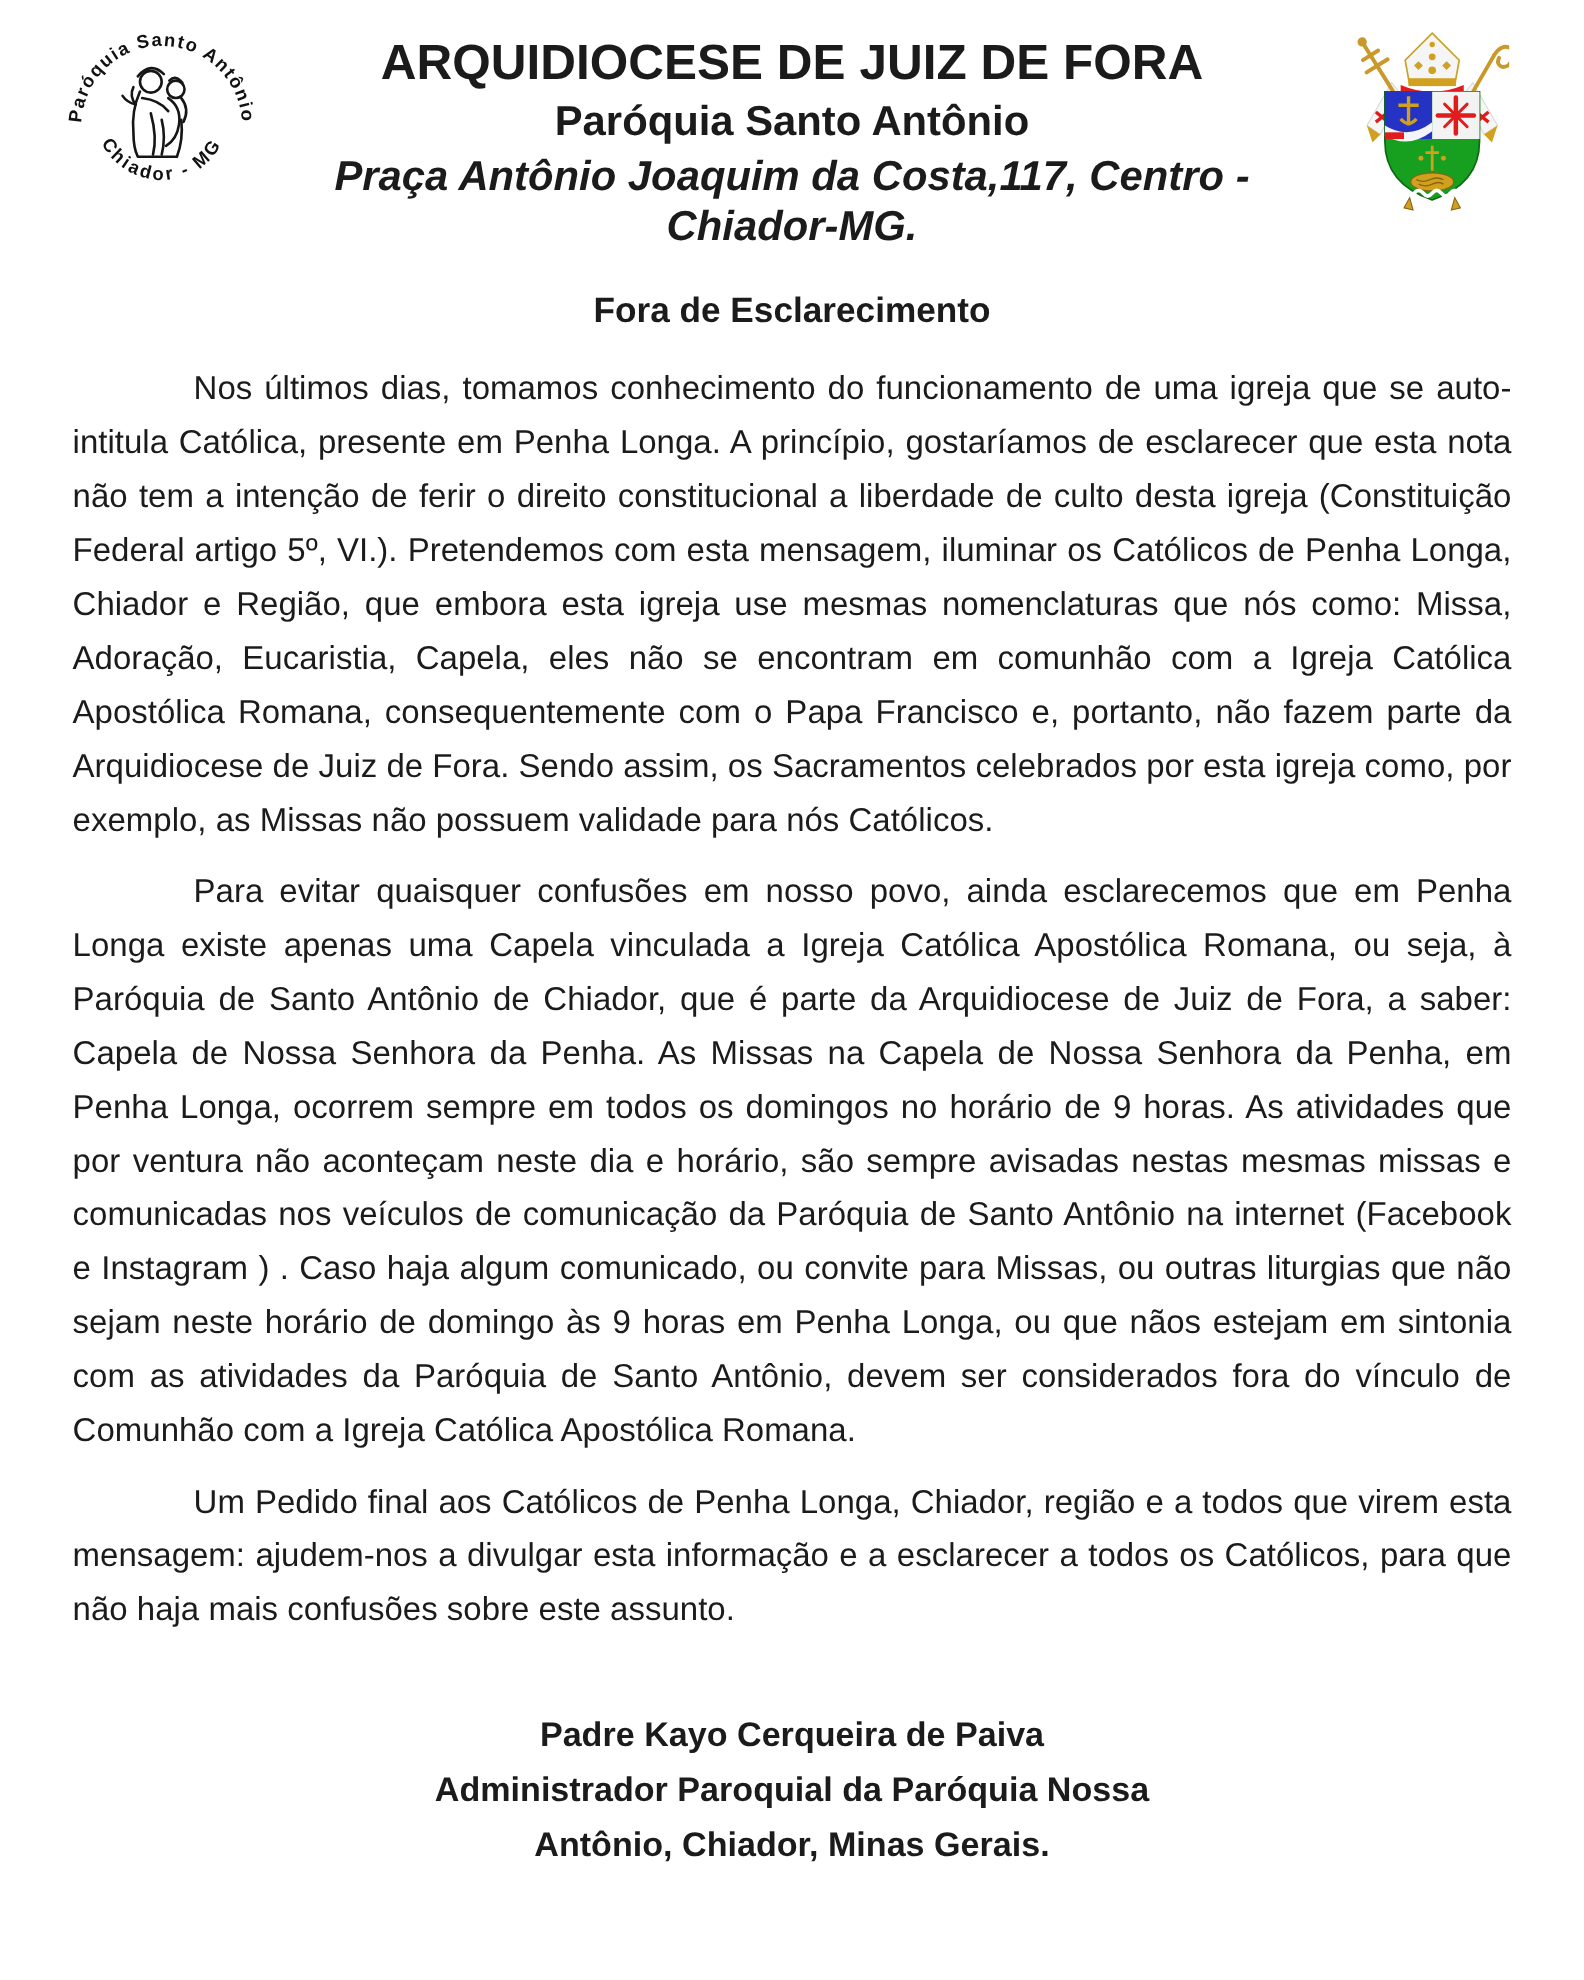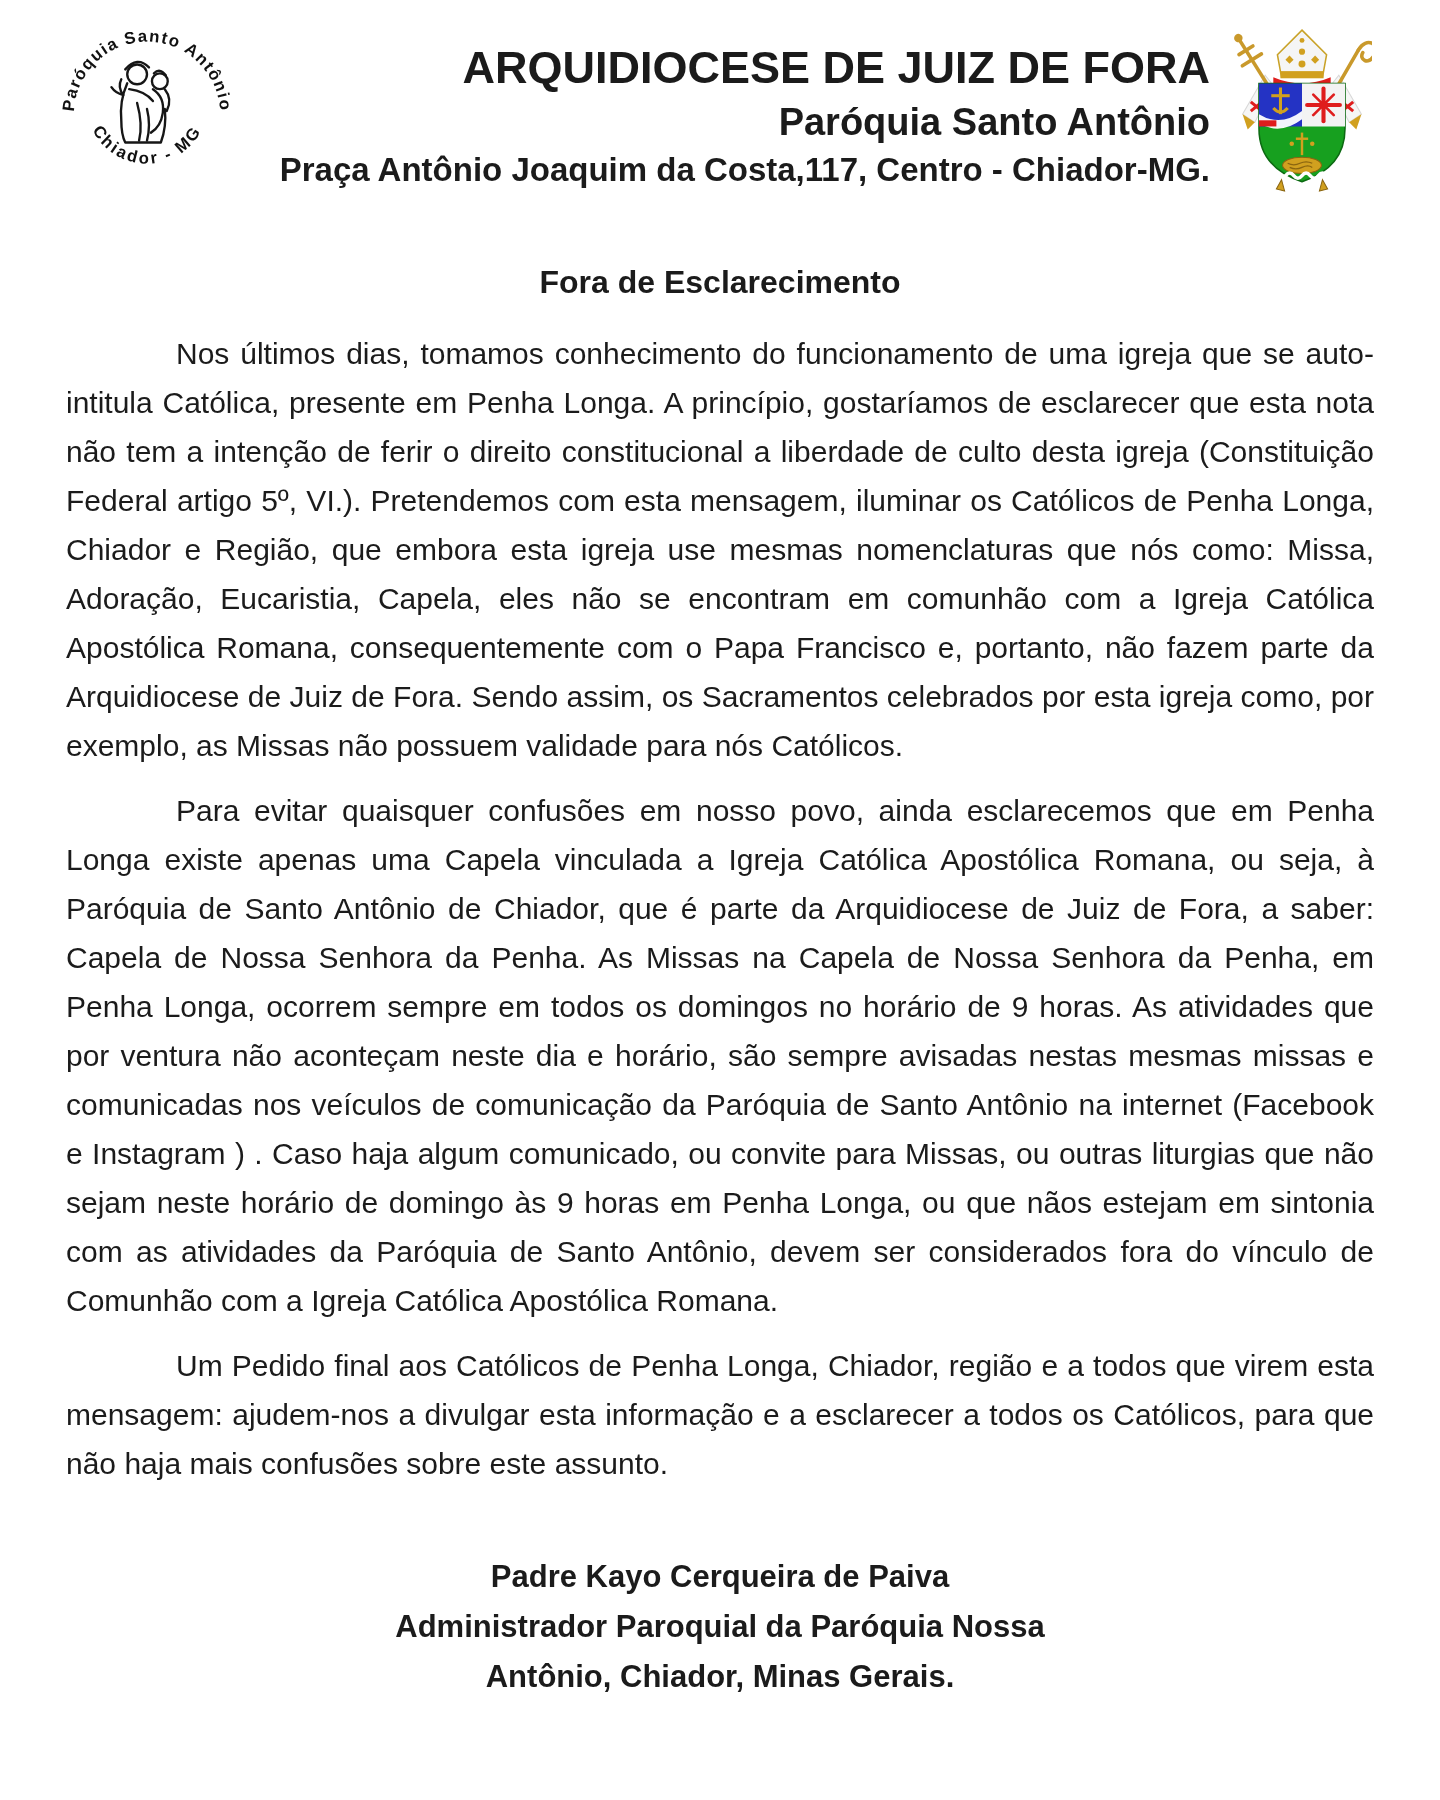--- a/index.html
+++ b/index.html
@@ -8,24 +8,24 @@
     width:1440px;height:1800px;
     background:#ffffff;
     color:#1b1b1b;
     font-family:"Liberation Sans", sans-serif;
     overflow:hidden;
   }
   
   .letterhead{position:relative;padding-top:30px;height:170px;}
   .seal{position:absolute;left:56px;top:18px;width:182px;height:168px;}
   .arms{position:absolute;left:1232px;top:24px;width:140px;height:168px;}
-  .head-text{text-align:right;margin:11px 230px;line-height:1.2;}
+  .head-text{text-align:center;margin:0 230px;line-height:1.2;}
   .org{font-size:45px;font-weight:bold;letter-spacing:0px;}
   .parish{font-size:38px;font-weight:bold;margin-top:5px;}
-  .addr{font-size:33px;font-weight:bold;margin-top:4px;}
+  .addr{font-size:38px;font-weight:bold;margin-top:4px;font-style:italic;}
   
   main{margin:0 50px;}
   .doc-title{
     text-align:center;font-size:32px;font-weight:bold;
     margin:64px 0 28px 0;
   }
   .para{
     font-size:30px;line-height:49px;
     text-align:justify;text-justify:inter-word;
     text-indent:110px;margin:16px;

